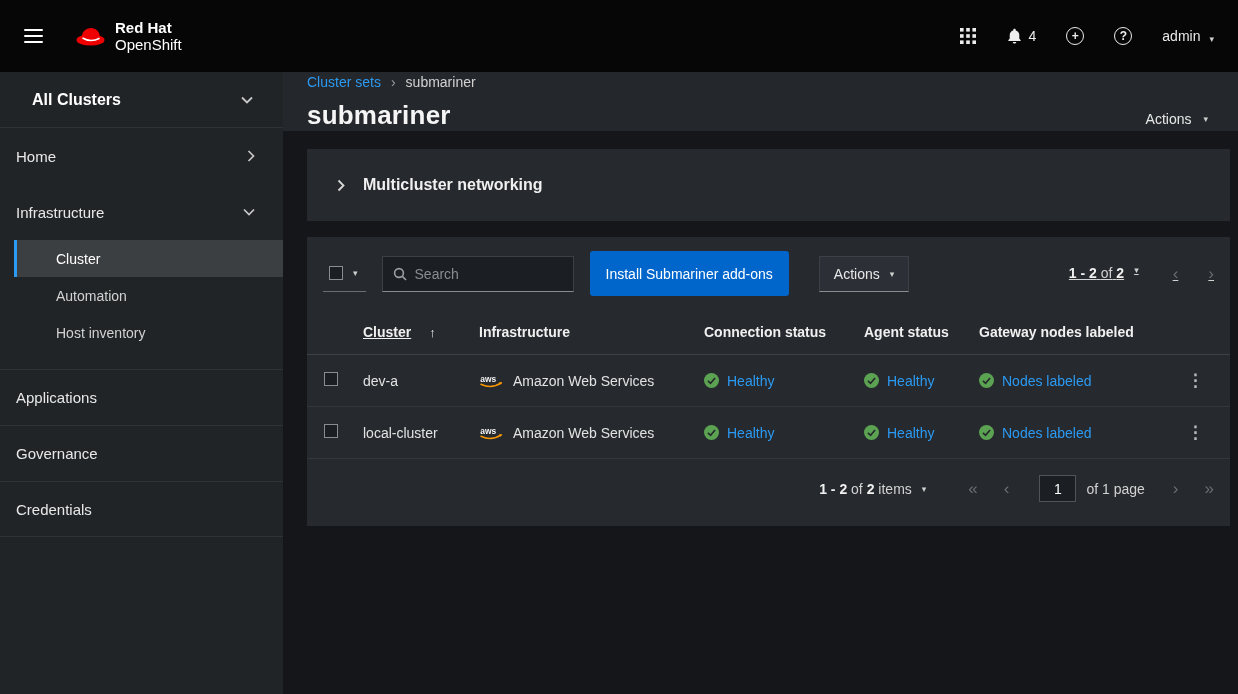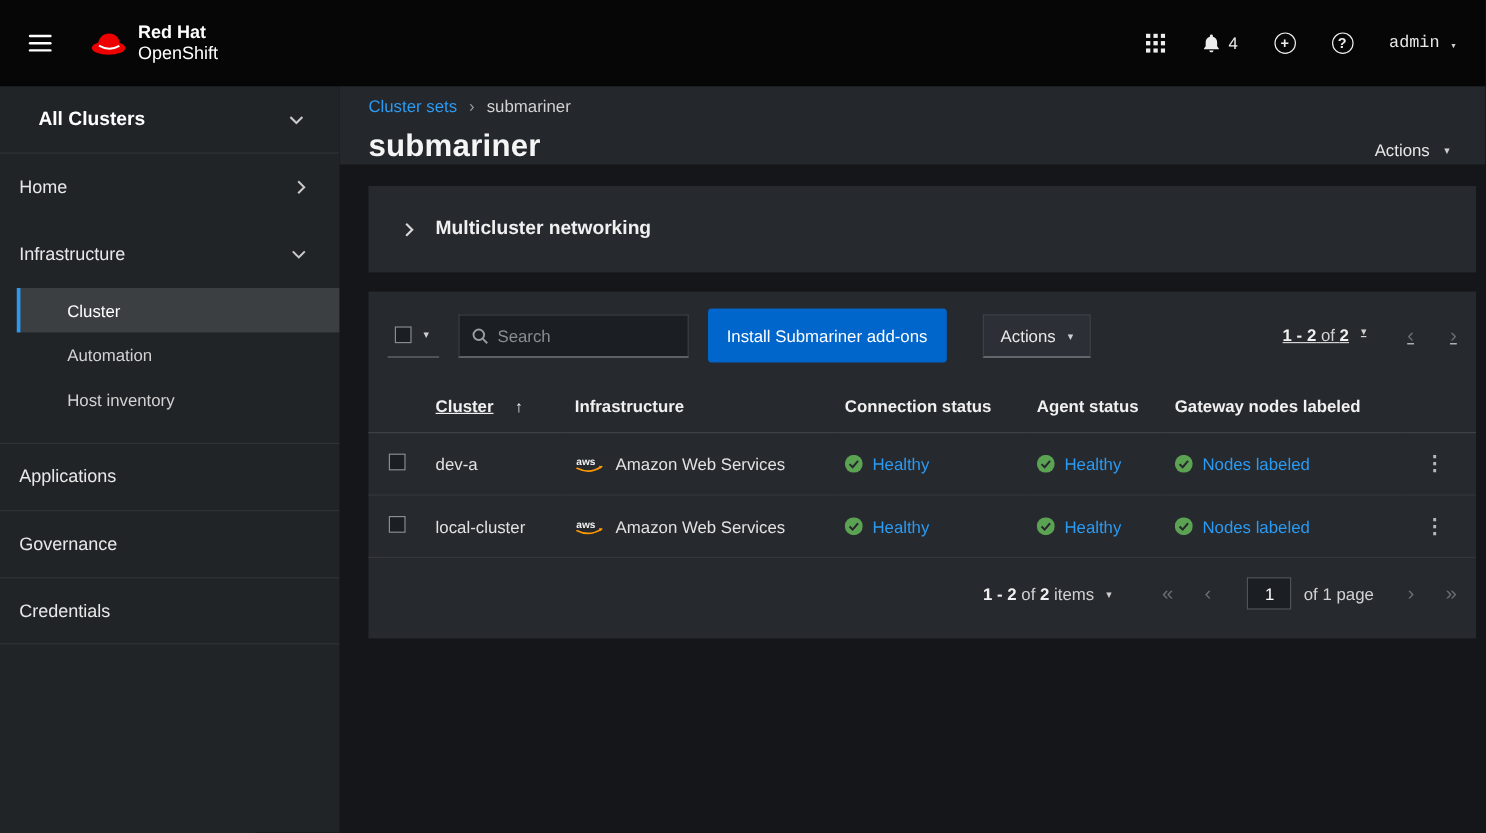--- a/index.html
+++ b/index.html
@@ -11,38 +11,38 @@
   .masthead { height:72px; background:#060606; display:flex; align-items:center; padding:0 24px; flex:none; }
   .hamburger { width:19px; display:flex; flex-direction:column; gap:4px; cursor:pointer; }
   .hamburger i { display:block; height:2px; background:#fff; border-radius:1px; }
   .brand { display:flex; align-items:center; gap:6px; margin-left:30px; }
   .brand-text { line-height:1.15; font-size:15px; color:#fff; }
   .brand-text .l1 { font-weight:bold; }
   .masthead-right { margin-left:auto; display:flex; align-items:center; gap:30px; }
   .icon-btn { display:flex; align-items:center; gap:6px; color:#ededed; cursor:pointer; background:none; border:0; font-family:inherit; }
   .ring { width:18px; height:18px; border:1.6px solid #ededed; border-radius:50%; display:flex; align-items:center; justify-content:center; font-size:12px; font-weight:bold; color:#ededed; }
   .notif-count { font-size:14px; color:#ededed; }
-  .user-menu { display:flex; align-items:flex-end; gap:9px; font-size:14px; color:#e8e8e8; cursor:pointer;font-family:Liberation Mono, monospace; }
+  .user-menu { display:flex; align-items:flex-end; gap:9px; font-size:14px; color:#e8e8e8; cursor:pointer; }
   .caret { font-size:9px; color:#cfcfcf; }
 
   
   .body { flex:1; display:flex; min-height:0; }
   .sidebar { width:283px; background:#212427; flex:none; overflow:hidden; }
   .switcher { height:56px; display:flex; align-items:center; justify-content:space-between; padding:0 30px 0 32px; border-bottom:1px solid #2f3236; font-size:16px; font-weight:bold; color:#fff; cursor:pointer; }
   .nav-item { height:56px; display:flex; align-items:center; justify-content:space-between; padding:0 28px 0 16px; font-size:15px; color:#e8e8e8; cursor:pointer; }
   .nav-sub { margin-left:14px; }
   .nav-sub-item { height:37px; display:flex; align-items:center; padding-left:42px; font-size:14px; color:#d2d2d2; cursor:pointer; }
   .nav-sub-item.active { background:#3c3f42; border-left:3px solid #2b9af3; padding-left:39px; color:#fff; }
   .nav-group { margin-top:18px; }
   .nav-group .nav-item { border-top:1px solid #2f3236; }
   .nav-group .nav-item:last-child { border-bottom:1px solid #2f3236; }
 
   
   .main { flex:1; display:flex; flex-direction:column; min-width:0; }
-  .page-head { background:#24272b; padding-top:8px; flex:none; }
+  .page-head { background:#24272b; padding-top:2px; flex:none; }
   .breadcrumb { padding:0 24px; font-size:14px; display:flex; align-items:center; gap:10px; }
   .breadcrumb .crumb-link { color:#2b9af3; text-decoration:none; cursor:pointer; }
   .crumb-sep { color:#9a9ea3; font-size:14px; }
   .crumb-current { color:#d2d2d2; }
   .title-row { display:flex; align-items:flex-end; justify-content:space-between; padding:10px 30px 0 24px; }
   .page-title { font-size:26px; font-weight:bold; color:#f5f5f5; letter-spacing:.2px; }
   .page-actions { display:flex; align-items:center; gap:12px; font-size:14px; color:#e8e8e8; cursor:pointer; padding-bottom:4px; }
   .tabs { display:flex; padding:16px 0 0 8px; }
   .tab { padding:0 16px 12px; font-size:14px; color:#b0b3b6; cursor:pointer; border-bottom:3px solid transparent; }
   .tab.active { color:#f0f0f0; border-bottom-color:#2b9af3; }

